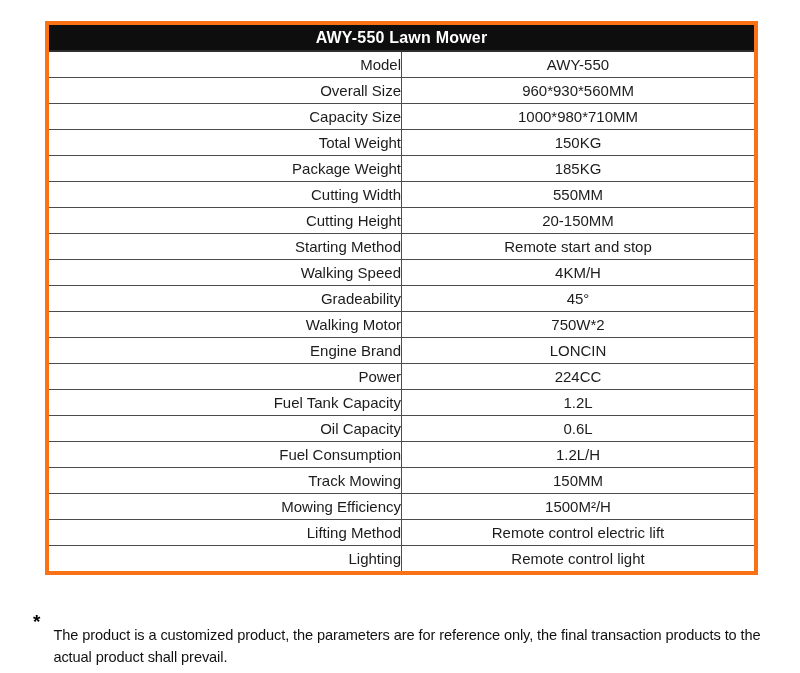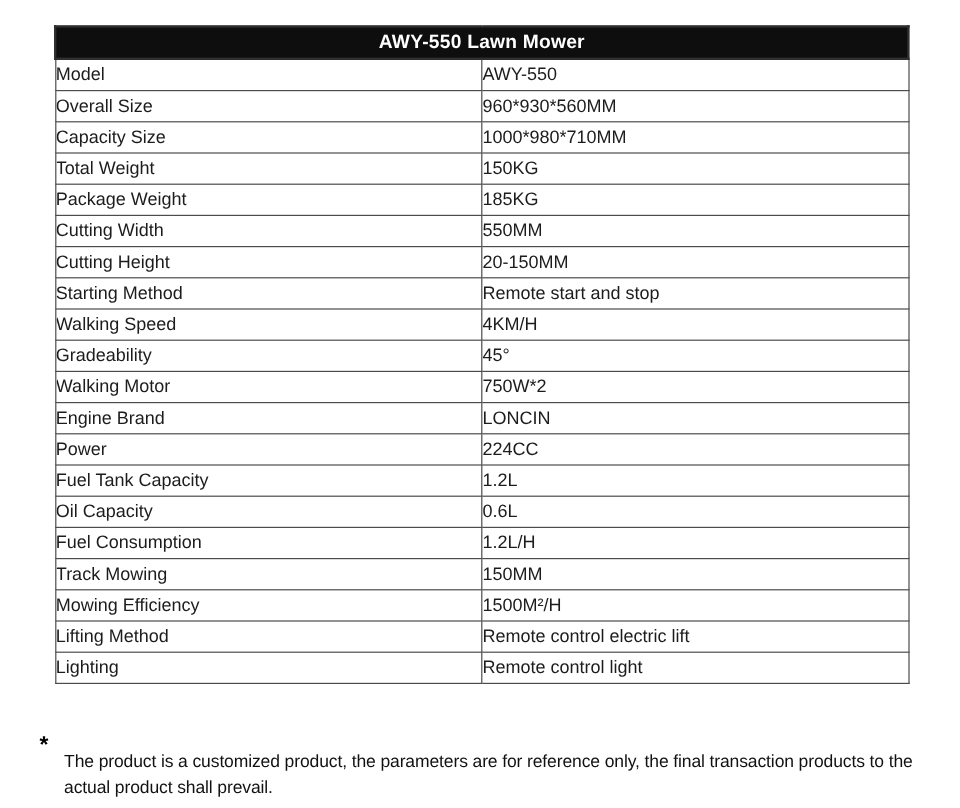--- a/index.html
+++ b/index.html
@@ -15,21 +15,21 @@
     background: #ffffff;
     overflow: hidden;
   }
   table.spec-table {
     position: absolute;
     left: 45px;
     top: 21px;
     width: 713px;
     border-collapse: collapse;
     table-layout: fixed;
-    border: 1px solid #f97316;
+    border: 4px solid #f97316;
   }
   table.spec-table th.title-cell {
     height: 25px;
     color: #ffffff;
     font-size: 16px;
     font-weight: bold;
     text-align: center;
     vertical-align: middle;
     padding: 0;
     border: 2px solid #2f2f2f;
@@ -40,26 +40,26 @@
     font-size: 15px;
     color: #1c1c1c;
     vertical-align: middle;
     border: 1.5px solid #4c4c4c;
     padding: 0;
     overflow: hidden;
     white-space: nowrap;
   }
   td.label-cell {
     width: 247px;
-    text-align: left;
+    text-align: right;
     padding-left: 9px;
     border-radius: 10px;
   }
   td.value-cell {
-    text-align: left;
+    text-align: center;
   }
   .footnote {
     position: absolute;
     left: 33px;
     top: 612px;
     width: 760px;
     display: flex;
     align-items: flex-start;
   }
   .footnote .asterisk {

